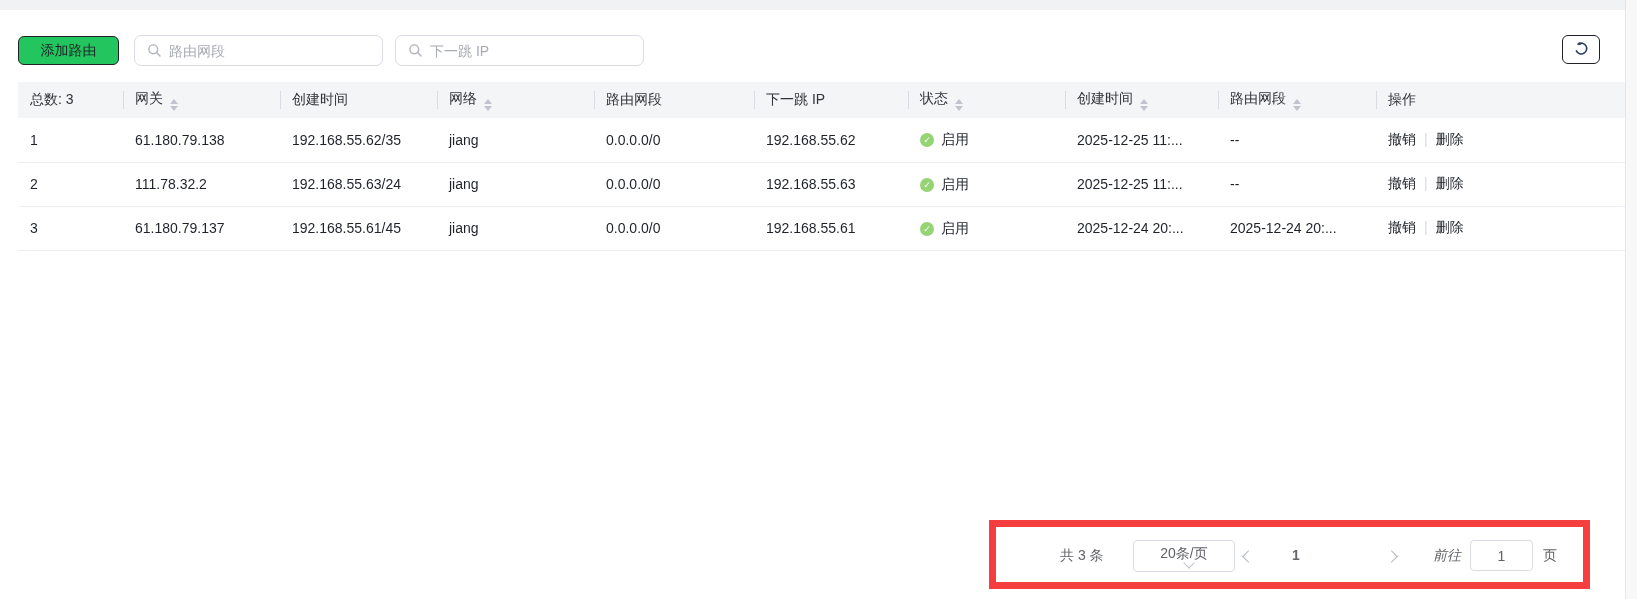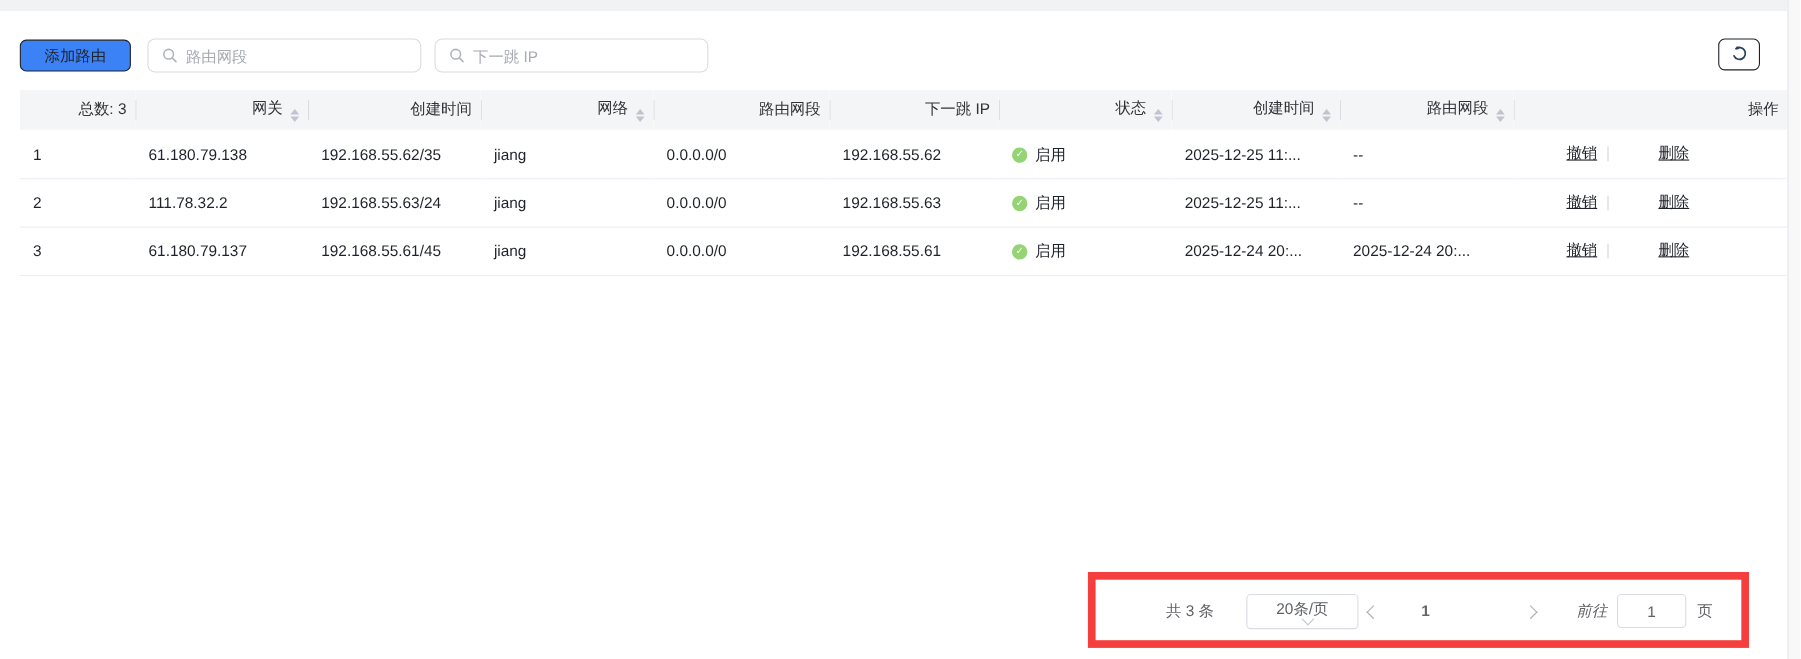--- a/index.html
+++ b/index.html
@@ -9,58 +9,58 @@
 
   
   .topbar { position:absolute; left:0; top:0; width:1625px; height:10px; background:#f1f2f3; }
 
   
   .right-strip { position:absolute; left:1625px; top:0; width:12px; height:599px;
                  background:#f8f8f9; border-left:1px solid #e6e6e8; }
 
   
   .btn-add { position:absolute; left:18px; top:36px; width:101px; height:29px;
-             background:#3b82f6; border:1.5px solid #1f2329; border-radius:6px;
+             background:#22c55e; border:1.5px solid #1f2329; border-radius:6px;
              font-size:14px; color:#1f2329; cursor:pointer;
              display:flex; align-items:center; justify-content:center;
              font-family:inherit; }
   .search-box { position:absolute; top:35px; height:31px; width:249px;
                 border:1px solid #d9dce3; border-radius:7px; background:#fff;
                 display:flex; align-items:center; }
   .search-box.first { left:134px; }
   .search-box.second { left:395px; }
   .search-box svg { margin:0 7px 0 12px; flex:0 0 auto; }
   .search-box input { border:none; outline:none; flex:1; font-size:14px; color:#303133;
                       background:transparent; font-family:inherit; min-width:0; }
   .search-box input::placeholder { color:#a8abb2; }
   .btn-refresh { position:absolute; left:1562px; top:35px; width:38px; height:29px;
                  background:#fff; border:1.5px solid #1f2329; border-radius:6px;
                  display:flex; align-items:center; justify-content:center; cursor:pointer; }
 
   
   .route-table { position:absolute; left:18px; top:82px; width:1607px;
                  border-collapse:collapse; table-layout:fixed; font-size:14px; }
-  .route-table th { height:36px; background:#f4f5f7; text-align:right; font-weight:500;
+  .route-table th { height:36px; background:#f4f5f7; text-align:left; font-weight:500;
                     color:#303338; padding:0 8px 0 12px; position:relative; white-space:nowrap;
                     overflow:hidden; }
   .route-table th:not(:first-child)::before { content:""; position:absolute; left:0; top:9px;
                     width:1px; height:18px; background:#d9dce2; }
   .route-table td { height:44px; border-bottom:1px solid #ebeef5; color:#1f2329;
                     padding:0 8px 0 12px; white-space:nowrap; overflow:hidden; }
   .sort-caret { display:inline-flex; flex-direction:column; margin-left:7px; vertical-align:-1px; }
   .sort-caret i { display:block; width:0; height:0; border-left:4.5px solid transparent;
                   border-right:4.5px solid transparent; }
   .sort-caret .up { border-bottom:5.5px solid #c0c4cc; margin-bottom:2px; }
   .sort-caret .down { border-top:5.5px solid #c0c4cc; }
 
   .status-wrap { display:inline-flex; align-items:center; }
   .status-dot { width:14px; height:14px; border-radius:50%; background:#95d475; color:#fff;
                 font-size:9px; font-weight:bold; display:inline-flex; align-items:center;
                 justify-content:center; margin-right:7px; }
-  .action-link { color:#1f2329; text-decoration:underline; cursor:pointer;margin-left:36px; }
+  .action-link { color:#1f2329; cursor:pointer; }
   .action-sep { color:#d8dbe0; margin:0 8px; }
 
   
   .pg { position:absolute; color:#606266; font-size:14px; }
   .pg-total { left:1060px; top:547px; }
   .pg-select { left:1133px; top:540px; width:102px; height:32px; border:1px solid #d9dce3;
                border-radius:4px; display:flex; align-items:center; justify-content:center;
                cursor:pointer; background:#fff;flex-direction:column; }
   .pg-select .chev-down { width:8px; height:8px; border-right:1.5px solid #c0c4cc;
                border-bottom:1.5px solid #c0c4cc; transform:rotate(45deg);

